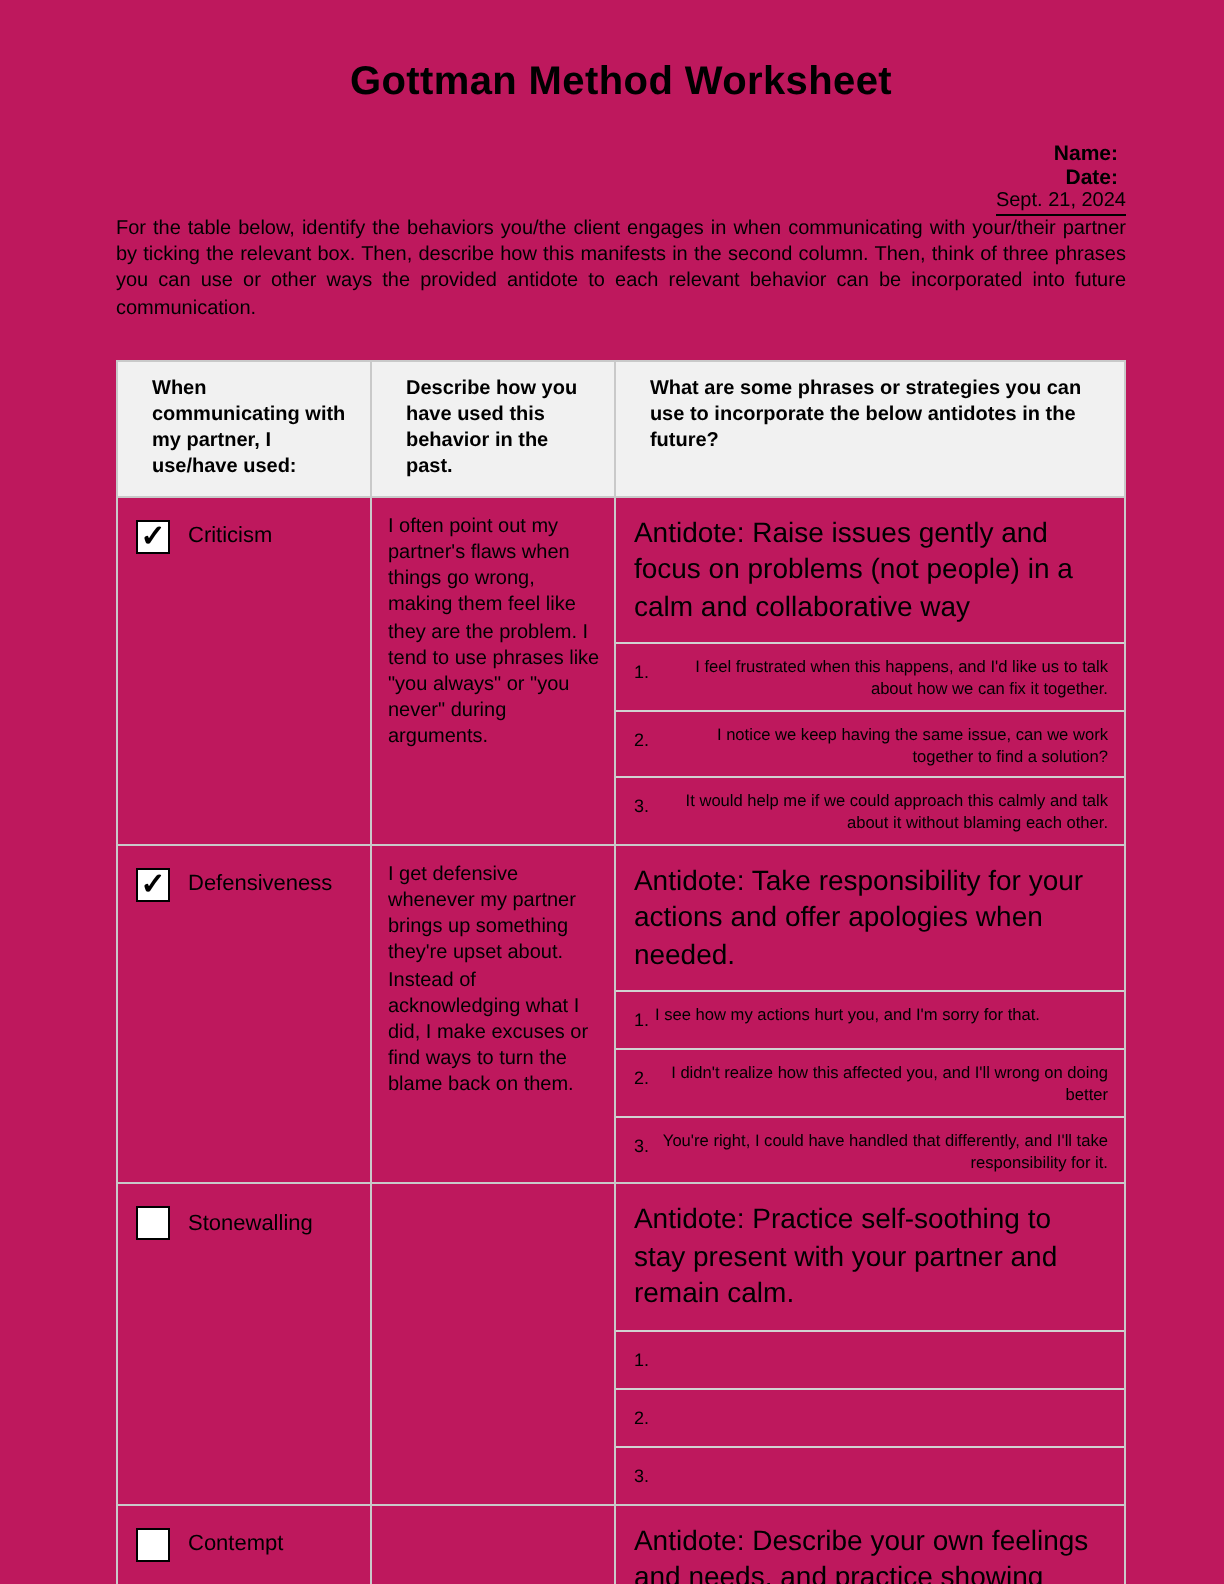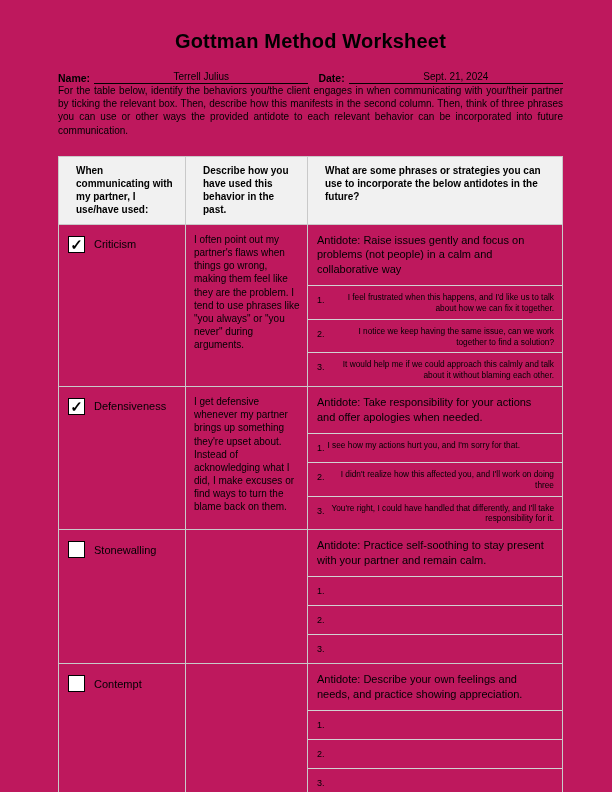--- a/index.html
+++ b/index.html
@@ -17,20 +17,21 @@
     font-size: 20px;
     font-weight: bold;
     margin-top: 6px;
     letter-spacing: 0.2px;
   }
   .name-date-row {
     display: flex;
     align-items: flex-end;
     margin-top: 18px;
     font-size: 10.5px;
+    flex-direction: column;
   }
   .field-label { font-weight: bold; white-space: nowrap; padding-right: 4px; }
   .blank-line {
     flex: 1;
     border-bottom: 1px solid #000;
     text-align: center;
     font-size: 10px;
     padding-bottom: 1px;
     min-height: 13px;
   }
@@ -63,41 +64,40 @@
     border: 1.6px solid #000;
     flex: 0 0 17px;
     display: flex; align-items: center; justify-content: center;
     font-size: 15px; font-weight: bold;
     line-height: 1;
     background: #fff;
   }
   .behavior-label { font-weight: normal; font-size: 11px; }
   td.describe-cell { padding: 8px 7px 6px 8px; font-size: 10px; line-height: 1.32; }
   td.antidote-cell { padding: 0; }
-  .antidote-text { padding: 8px 10px 9px 9px; font-size: 11px; line-height: 1.32; }
+  .antidote-text { padding: 8px 10px 9px 9px; font-size: 14px; line-height: 1.32; }
   .phrase-item {
     border-top: 1px solid #d2d2d2;
     padding: 6px 8px 5px 9px;
     min-height: 29px;
     display: flex;
     align-items: flex-start;
   }
   .phrase-num { font-size: 9px; margin-top: 3px; flex: 0 0 auto; }
   .phrase-text { font-size: 8.3px; line-height: 1.3; margin-left: 3px; margin-top: 0; text-align: right; }
 </style>
 </head>
 <body>
 
 <div class="page">
 
   <div class="title">Gottman Method Worksheet</div>
 
   <div class="name-date-row">
     <span class="field-label">Name:</span>
-    <span class="blank-line"><span>Terrell Julius</span></span>
     <span class="field-label date-label">Date:</span>
     <span class="blank-line"><span>Sept. 21, 2024</span></span>
   </div>
 
   <div class="intro2">For the table below, identify the behaviors you/the client engages in when communicating with your/their partner by ticking the relevant box. Then, describe how this manifests in the second column. Then, think of three phrases you can use or other ways the provided antidote to each relevant behavior can be incorporated into future communication.</div>
 
   <table class="worksheet">
     <colgroup>
       <col style="width:25.2%">
       <col style="width:24.2%">
@@ -146,21 +146,21 @@
         </td>
         <td class="describe-cell">I get defensive whenever my partner brings up something they're upset about. Instead of acknowledging what I did, I make excuses or find ways to turn the blame back on them.</td>
         <td class="antidote-cell">
           <div class="antidote-text">Antidote: Take responsibility for your actions and offer apologies when needed.</div>
           <div class="phrase-item">
             <span class="phrase-num">1.</span>
             <span class="phrase-text">I see how my actions hurt you, and I'm sorry for that.</span>
           </div>
           <div class="phrase-item">
             <span class="phrase-num">2.</span>
-            <span class="phrase-text">I didn't realize how this affected you, and I'll work on doing three</span>
+            <span class="phrase-text">I didn't realize how this affected you, and I'll wrong on doing better</span>
           </div>
           <div class="phrase-item">
             <span class="phrase-num">3.</span>
             <span class="phrase-text">You're right, I could have handled that differently, and I'll take responsibility for it.</span>
           </div>
         </td>
       </tr>
 
       <tr>
         <td class="behavior-cell">

